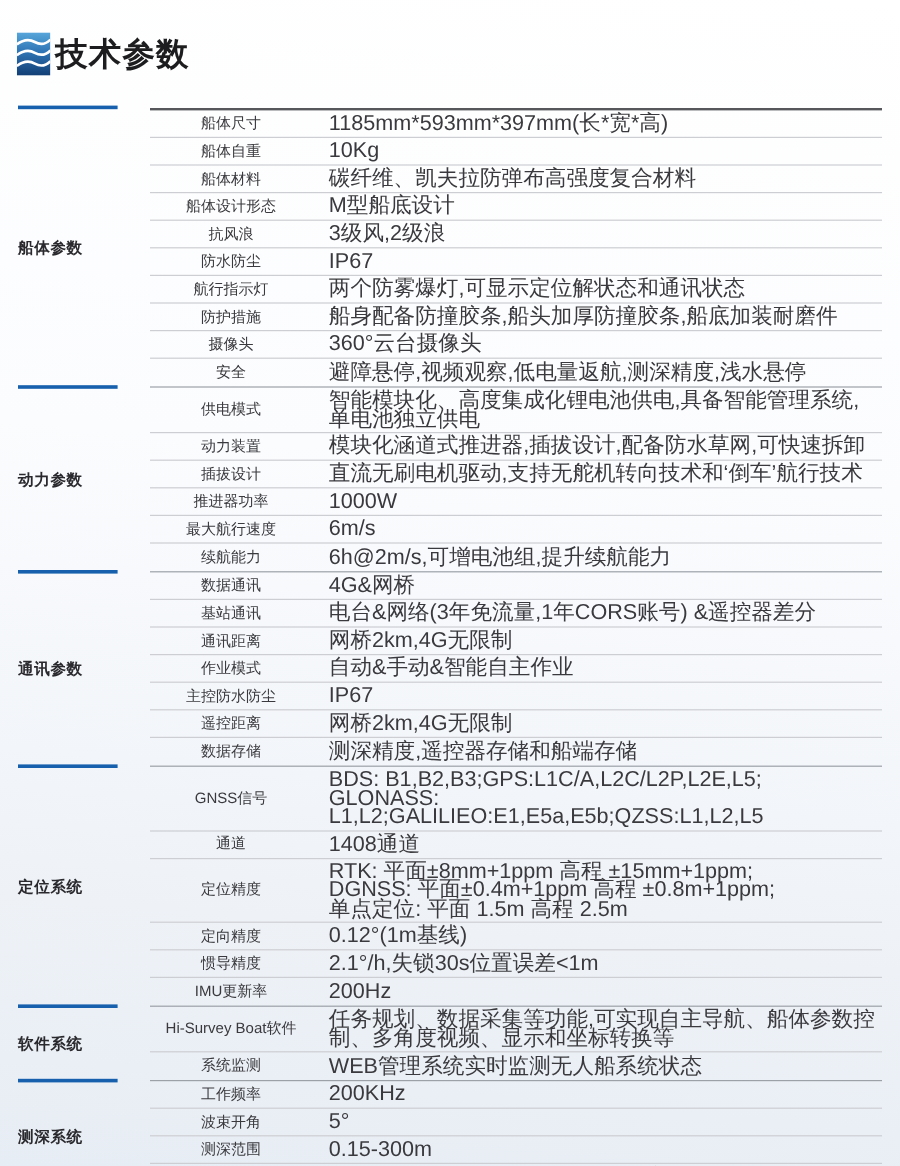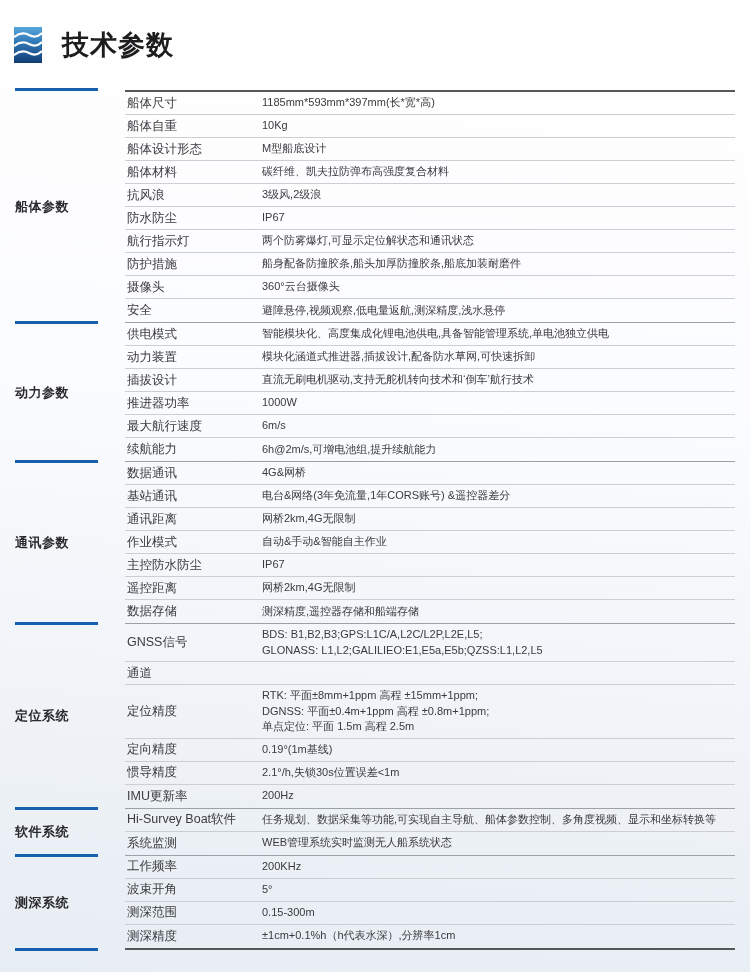--- a/index.html
+++ b/index.html
@@ -8,21 +8,21 @@
     font-family: "Liberation Sans", "DejaVu Sans", sans-serif;
     background: linear-gradient(185deg, #ffffff 0%, #fbfcfe 40%, #eef2f7 78%, #e7edf4 100%);
     color: #3e3e42;
     overflow: hidden;
   }
   
   .header {
     display: flex;
     align-items: center;
     padding: 26px 0 0 14px;
-    gap: 20px;
+    gap: 4px;
     height: 64px;
     font-family: Liberation Serif, serif;
   }
   .brand-icon { width: 28px; height: 36px; display: block; }
   .page-title {
     font-size: 27px;
     font-weight: bold;
     color: #1d1d1f;
     letter-spacing: 1px;
   }
@@ -73,28 +73,30 @@
     min-height: 23px;
     border-bottom: 1px solid #ccced3;
   }
   .spec-row:last-child { border-bottom: none; }
   .param-name {
     width: 137px;
     flex-shrink: 0;
     padding: 2px 4px 2px 2px;
     font-size: 12.5px;
     color: #3a3a3e;
+    text-align: center;
   }
   .param-value {
     flex: 1;
     padding: 3px 6px 3px 0;
-    font-size: 11px;
+    font-size: 18px;
     line-height: 15.5px;
     color: #3a3a3e;
     white-space: pre-line;
+    margin-left: 12px;
   }
 </style>
 </head>
 <body>
 
 <div class="header">
   <svg class="brand-icon" viewBox="0 0 28 36" xmlns="http://www.w3.org/2000/svg" aria-hidden="true">
     <defs>
       <linearGradient id="wg" x1="0" y1="0" x2="0" y2="1">
         <stop offset="0" stop-color="#57a6da"></stop>
@@ -120,27 +122,27 @@
     <div class="param-name">船体尺寸</div>
     <div class="param-value">1185mm*593mm*397mm(长*宽*高)</div>
   </div>
 
   <div class="spec-row">
     <div class="param-name">船体自重</div>
     <div class="param-value">10Kg</div>
   </div>
 
   <div class="spec-row">
+    <div class="param-name">船体材料</div>
+    <div class="param-value">碳纤维、凯夫拉防弹布高强度复合材料</div>
+  </div>
+
+  <div class="spec-row">
     <div class="param-name">船体设计形态</div>
     <div class="param-value">M型船底设计</div>
-  </div>
-
-  <div class="spec-row">
-    <div class="param-name">船体材料</div>
-    <div class="param-value">碳纤维、凯夫拉防弹布高强度复合材料</div>
   </div>
 
   <div class="spec-row">
     <div class="param-name">抗风浪</div>
     <div class="param-value">3级风,2级浪</div>
   </div>
 
   <div class="spec-row">
     <div class="param-name">防水防尘</div>
     <div class="param-value">IP67</div>
@@ -253,32 +255,33 @@
     </div>
     <div class="section-rows">
   <div class="spec-row">
     <div class="param-name">GNSS信号</div>
     <div class="param-value">BDS: B1,B2,B3;GPS:L1C/A,L2C/L2P,L2E,L5;
 GLONASS: L1,L2;GALILIEO:E1,E5a,E5b;QZSS:L1,L2,L5</div>
   </div>
 
   <div class="spec-row">
     <div class="param-name">通道</div>
+    <div class="param-value">1408通道</div>
   </div>
 
   <div class="spec-row">
     <div class="param-name">定位精度</div>
     <div class="param-value">RTK: 平面±8mm+1ppm 高程 ±15mm+1ppm;
 DGNSS: 平面±0.4m+1ppm 高程 ±0.8m+1ppm;
 单点定位: 平面 1.5m 高程 2.5m</div>
   </div>
 
   <div class="spec-row">
     <div class="param-name">定向精度</div>
-    <div class="param-value">0.19°(1m基线)</div>
+    <div class="param-value">0.12°(1m基线)</div>
   </div>
 
   <div class="spec-row">
     <div class="param-name">惯导精度</div>
     <div class="param-value">2.1°/h,失锁30s位置误差&lt;1m</div>
   </div>
 
   <div class="spec-row">
     <div class="param-name">IMU更新率</div>
     <div class="param-value">200Hz</div>

